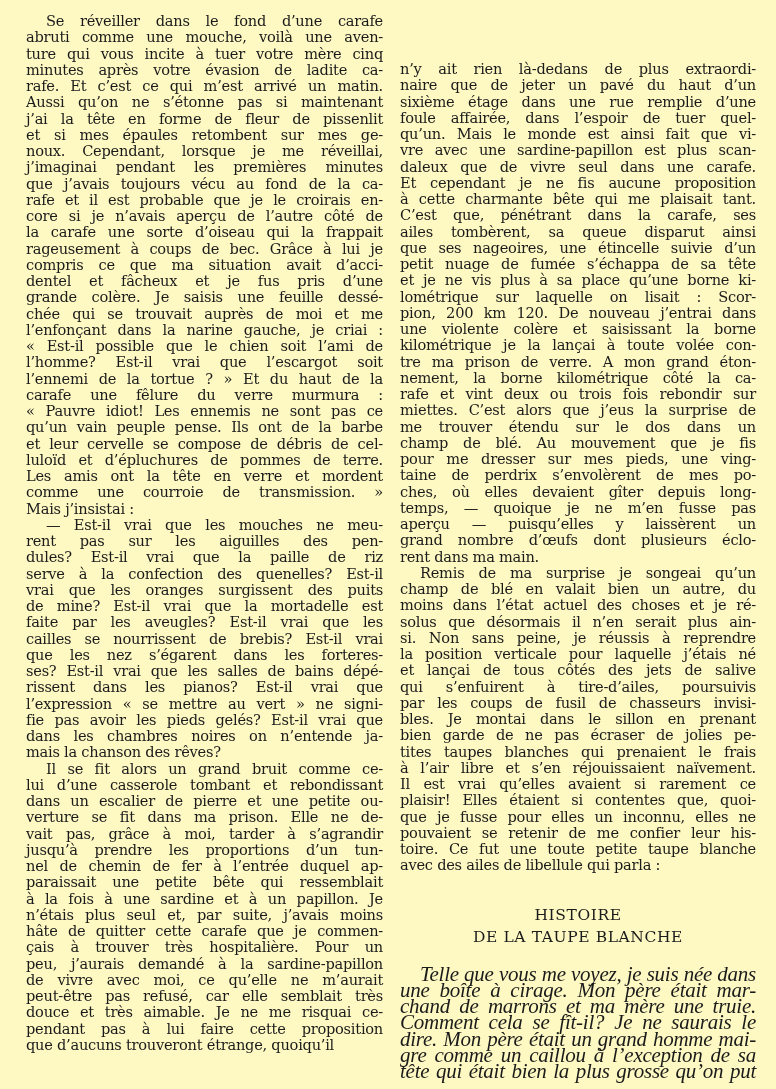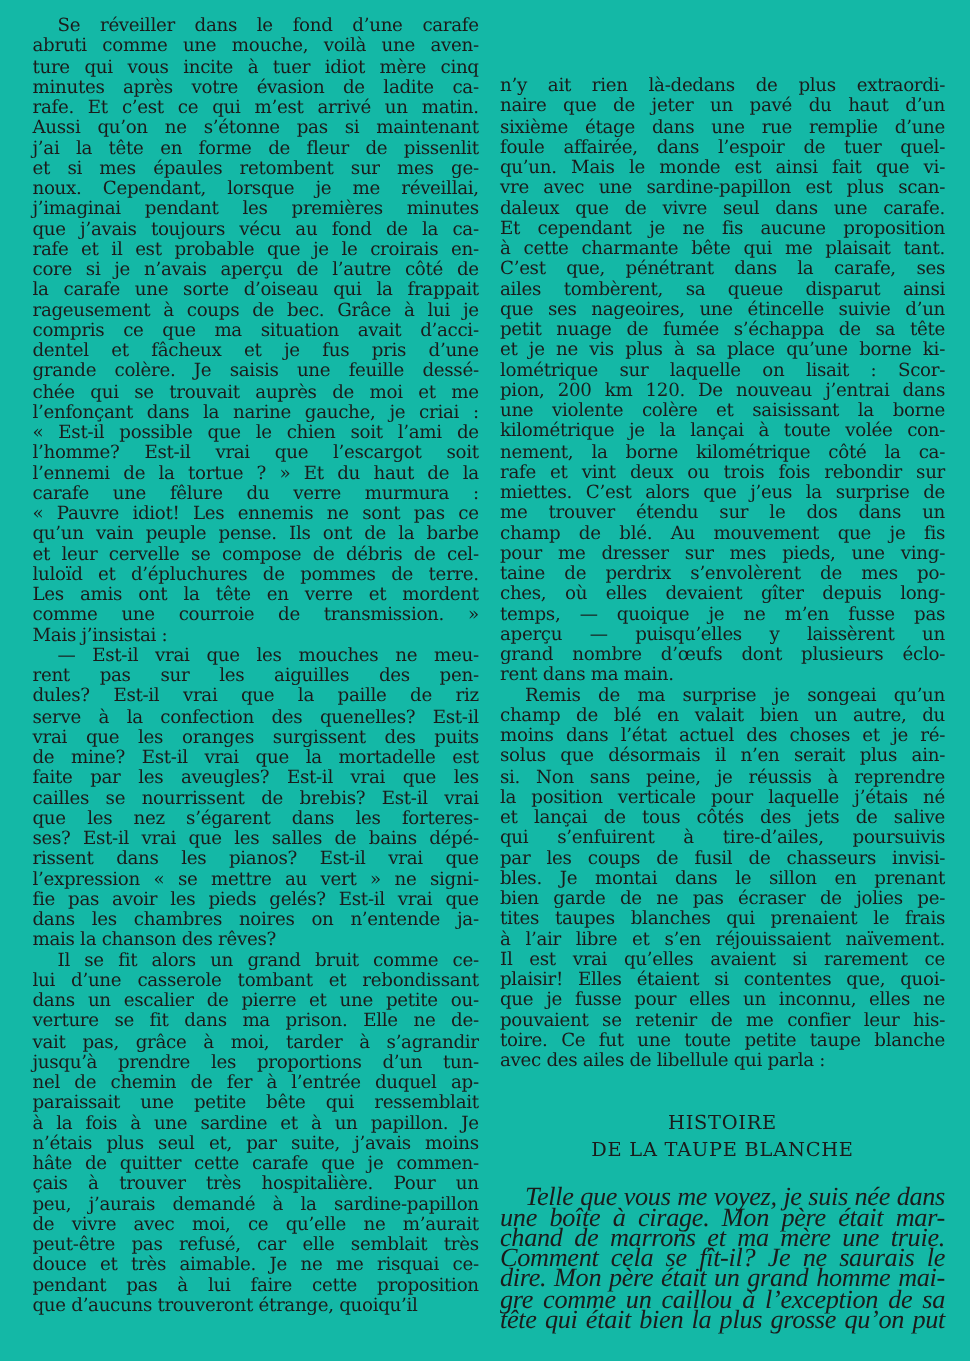--- a/index.html
+++ b/index.html
@@ -1,19 +1,19 @@
 <!DOCTYPE html>
 <html><head>
 <meta charset="utf-8">
 <style>
   html, body { margin: 0; padding: 0; background: #ffffff; }
   body { width: 776px; height: 1089px; position: relative; overflow: hidden; }
   .page {
     position: absolute; left: 0; top: 0; width: 776px; height: 1089px;
-    background: #14b8a6;
+    background: #fef9c3;
     color: #1b1b1b;
     font-family: "DejaVu Serif", "Liberation Serif", serif;
   }
   .col {
     position: absolute;
     top: 13px;
     font-size: 14.6px;
     line-height: 16.25px;
     letter-spacing: -0.25px;
   }
@@ -38,21 +38,21 @@
   .italic .line { font-style: italic; font-weight: normal; font-family: "Liberation Serif", serif; font-size: 21px; }
 </style>
 </head>
 <body>
 
 <div class="page">
   <div class="col col-left" id="col-left">
       <div>
         <span class="line indent">Se réveiller dans le fond d’une carafe</span>
         <span class="line">abruti comme une mouche, voilà une aven-</span>
-        <span class="line">ture qui vous incite à tuer idiot mère cinq</span>
+        <span class="line">ture qui vous incite à tuer votre mère cinq</span>
         <span class="line">minutes après votre évasion de ladite ca-</span>
         <span class="line">rafe. Et c’est ce qui m’est arrivé un matin.</span>
         <span class="line">Aussi qu’on ne s’étonne pas si maintenant</span>
         <span class="line">j’ai la tête en forme de fleur de pissenlit</span>
         <span class="line">et si mes épaules retombent sur mes ge-</span>
         <span class="line">noux. Cependant, lorsque je me réveillai,</span>
         <span class="line">j’imaginai pendant les premières minutes</span>
         <span class="line">que j’avais toujours vécu au fond de la ca-</span>
         <span class="line">rafe et il est probable que je le croirais en-</span>
         <span class="line">core si je n’avais aperçu de l’autre côté de</span>
@@ -127,20 +127,21 @@
           <span class="line">à cette charmante bête qui me plaisait tant.</span>
           <span class="line">C’est que, pénétrant dans la carafe, ses</span>
           <span class="line">ailes tombèrent, sa queue disparut ainsi</span>
           <span class="line">que ses nageoires, une étincelle suivie d’un</span>
           <span class="line">petit nuage de fumée s’échappa de sa tête</span>
           <span class="line">et je ne vis plus à sa place qu’une borne ki-</span>
           <span class="line">lométrique sur laquelle on lisait : Scor-</span>
           <span class="line">pion, 200 km 120. De nouveau j’entrai dans</span>
           <span class="line">une violente colère et saisissant la borne</span>
           <span class="line">kilométrique je la lançai à toute volée con-</span>
+          <span class="line">tre ma prison de verre. A mon grand éton-</span>
           <span class="line">nement, la borne kilométrique côté la ca-</span>
           <span class="line">rafe et vint deux ou trois fois rebondir sur</span>
           <span class="line">miettes. C’est alors que j’eus la surprise de</span>
           <span class="line">me trouver étendu sur le dos dans un</span>
           <span class="line">champ de blé. Au mouvement que je fis</span>
           <span class="line">pour me dresser sur mes pieds, une ving-</span>
           <span class="line">taine de perdrix s’envolèrent de mes po-</span>
           <span class="line">ches, où elles devaient gîter depuis long-</span>
           <span class="line">temps, — quoique je ne m’en fusse pas</span>
           <span class="line">aperçu — puisqu’elles y laissèrent un</span>

